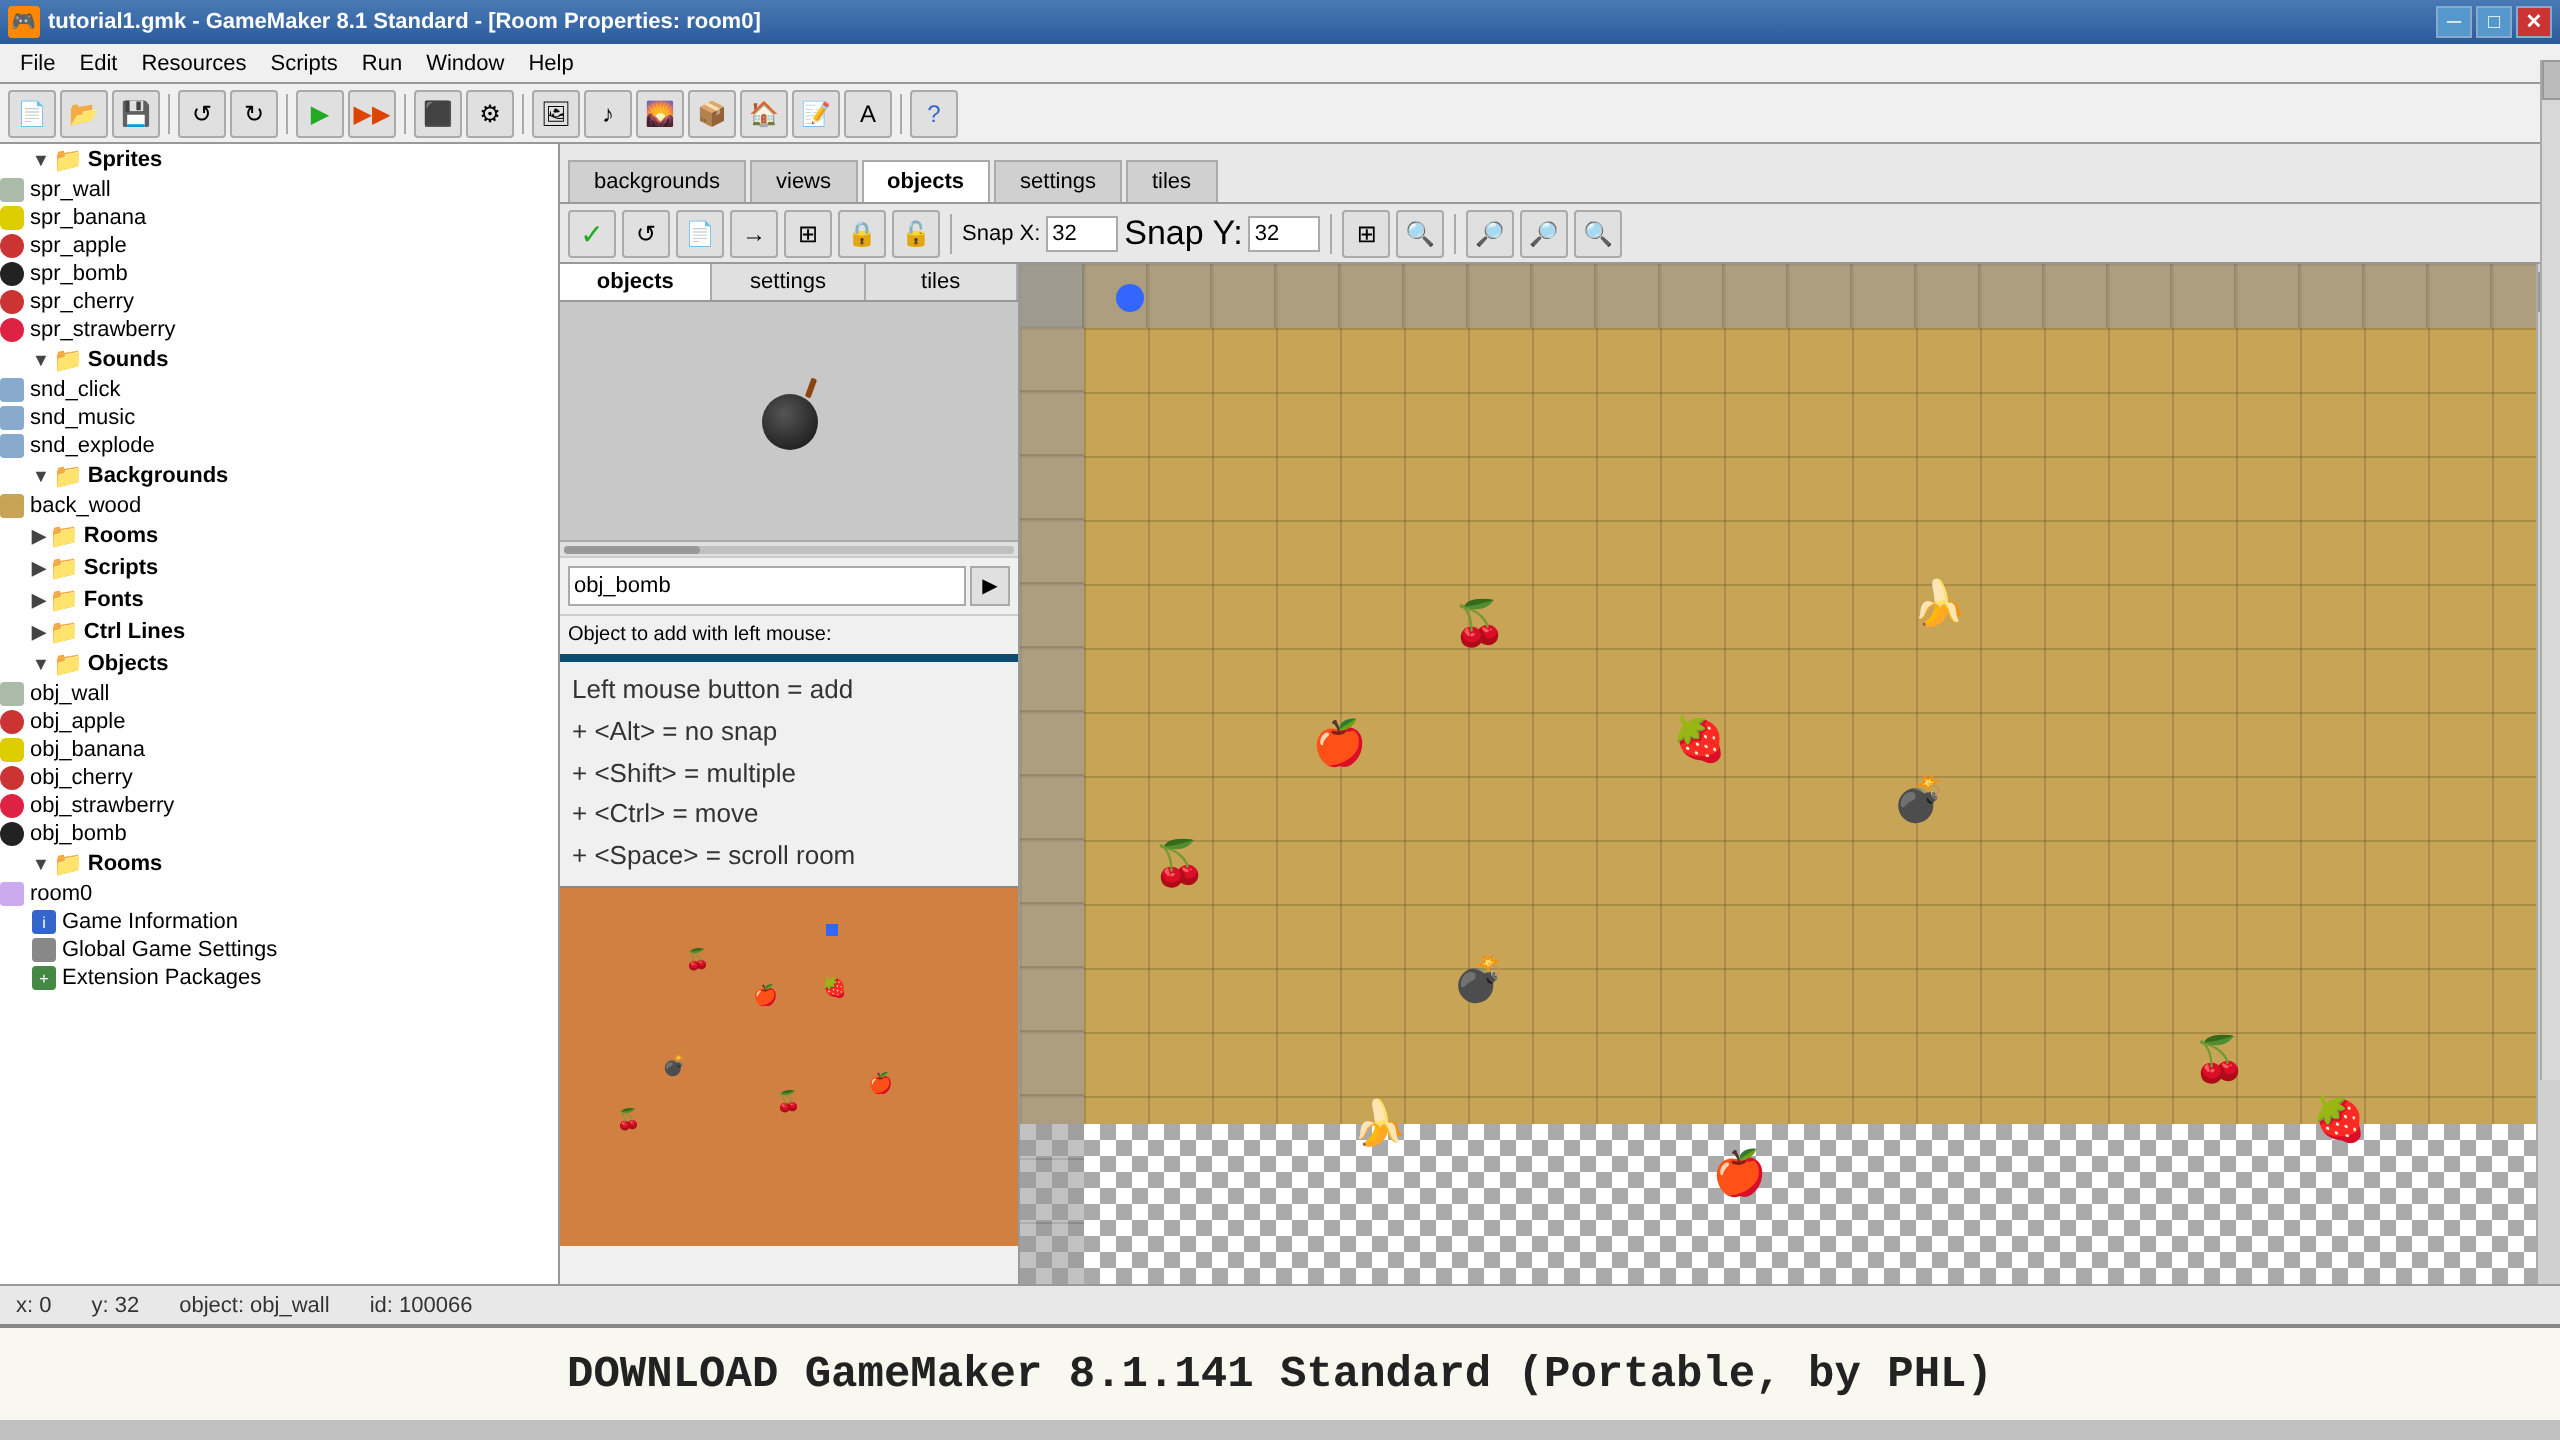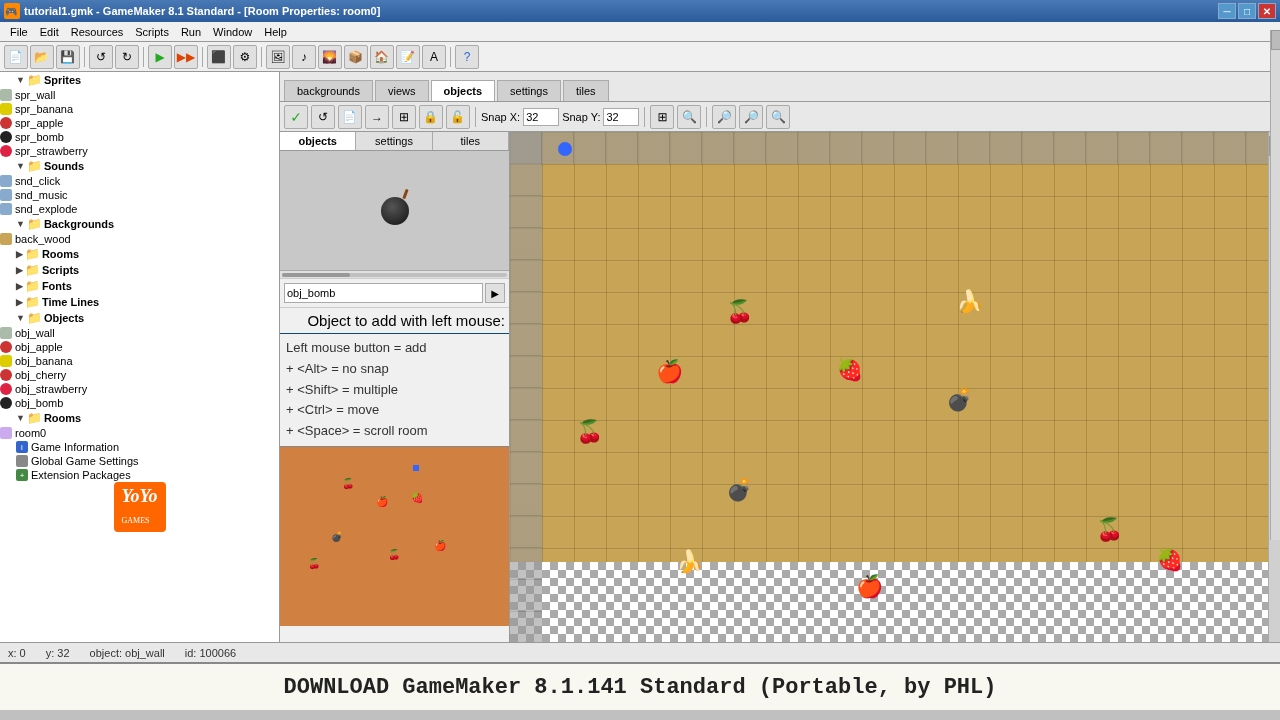--- a/index.html
+++ b/index.html
@@ -163,23 +163,22 @@
     .bomb-fuse {
       position: absolute;
       top: -8px; right: 2px;
       width: 3px; height: 10px;
       background: #8B4513;
       transform: rotate(20deg);
       border-radius: 1px;
     }
     #obj-info {
       padding: 4px;
-      font-size: 15px;
-      border-bottom: 1px solid #0c4a6e;
-      text-align: right;
+      font-size: 10px;
+      border-bottom: 4px solid #0c4a6e;
     }
     #obj-select-row {
       display: flex;
       align-items: center;
       padding: 4px;
       border-bottom: 1px solid #ccc;
     }
     #obj-select-row select, #obj-select-row input[type=text] {
       flex: 1;
       font-size: 11px;
@@ -364,20 +363,24 @@
     </div>
     <div class="tree-item tree-indent2">
       <span class="item-icon icon-red" style="width:12px;height:12px;"></span>
       <span>spr_apple</span>
     </div>
     <div class="tree-item tree-indent2">
       <span class="item-icon" style="width:12px;height:12px;background:#222;border-radius:50%;"></span>
       <span>spr_bomb</span>
     </div>
     <div class="tree-item tree-indent2">
+      <span class="item-icon icon-red" style="width:12px;height:12px;"></span>
+      <span>spr_cherry</span>
+    </div>
+    <div class="tree-item tree-indent2">
       <span class="item-icon icon-red" style="width:12px;height:12px;background:#dd2244;"></span>
       <span>spr_strawberry</span>
     </div>
 
     <div class="tree-item tree-indent1 tree-group">
       <span class="collapse-arrow">▼</span>
       <span class="folder-icon">📁</span>
       <span>Sounds</span>
     </div>
     <div class="tree-item tree-indent2">
@@ -417,21 +420,21 @@
 
     <div class="tree-item tree-indent1 tree-group">
       <span class="collapse-arrow">▶</span>
       <span class="folder-icon">📁</span>
       <span>Fonts</span>
     </div>
 
     <div class="tree-item tree-indent1 tree-group">
       <span class="collapse-arrow">▶</span>
       <span class="folder-icon">📁</span>
-      <span>Time Lines</span>
+      <span>Ctrl Lines</span>
     </div>
 
     <div class="tree-item tree-indent1 tree-group">
       <span class="collapse-arrow">▼</span>
       <span class="folder-icon">📁</span>
       <span>Objects</span>
     </div>
     <div class="tree-item tree-indent2">
       <span class="item-icon" style="width:12px;height:12px;background:#aabbaa;border-radius:2px;"></span>
       <span>obj_wall</span>
@@ -473,26 +476,20 @@
     </div>
     <div class="tree-item tree-indent1">
       <span class="item-icon" style="width:12px;height:12px;background:#888;border-radius:2px;"></span>
       <span>Global Game Settings</span>
     </div>
     <div class="tree-item tree-indent1">
       <span class="item-icon" style="width:12px;height:12px;background:#448844;border-radius:2px;font-size:8px;color:white;display:flex;align-items:center;justify-content:center;">+</span>
       <span>Extension Packages</span>
     </div>
 
-    <div style="height:50px;display:flex;align-items:center;justify-content:center;padding:8px;">
-      <div style="background:#ff6600;color:white;font-weight:bold;font-size:18px;padding:4px 8px;border-radius:4px;font-family:serif;">
-        <span style="font-style:italic;">YoYo</span>
-        <br><span style="font-size:8px;font-weight:normal;">GAMES</span>
-      </div>
-    </div>
   </div>
 
   <div id="outer-frame">
 
     <div id="room-tabs">
       <div class="room-tab">backgrounds</div>
       <div class="room-tab">views</div>
       <div class="room-tab active">objects</div>
       <div class="room-tab">settings</div>
       <div class="room-tab">tiles</div>
@@ -502,21 +499,21 @@
       <div class="tb-btn" style="color:#22aa22;font-size:14px;">✓</div>
       <div class="tb-btn">↺</div>
       <div class="tb-btn">📄</div>
       <div class="tb-btn">→</div>
       <div class="tb-btn">⊞</div>
       <div class="tb-btn">🔒</div>
       <div class="tb-btn">🔓</div>
       <div class="tb-sep"></div>
       <span style="font-size:11px;">Snap X:</span>
       <input type="text" value="32" style="width: 36px; height: 18px; font-size: 11px; border: 1px solid rgb(170, 170, 170); padding: 0px 2px;">
-      <span style="font-size:11px;">Snap Y:</span>
+      <span style="font-size:17px;">Snap Y:</span>
       <input type="text" value="32" style="width: 36px; height: 18px; font-size: 11px; border: 1px solid rgb(170, 170, 170); padding: 0px 2px;">
       <div class="tb-sep"></div>
       <div class="tb-btn">⊞</div>
       <div class="tb-btn">🔍</div>
       <div class="tb-sep"></div>
       <div class="tb-btn">🔎</div>
       <div class="tb-btn">🔎</div>
       <div class="tb-btn">🔍</div>
     </div>
 

